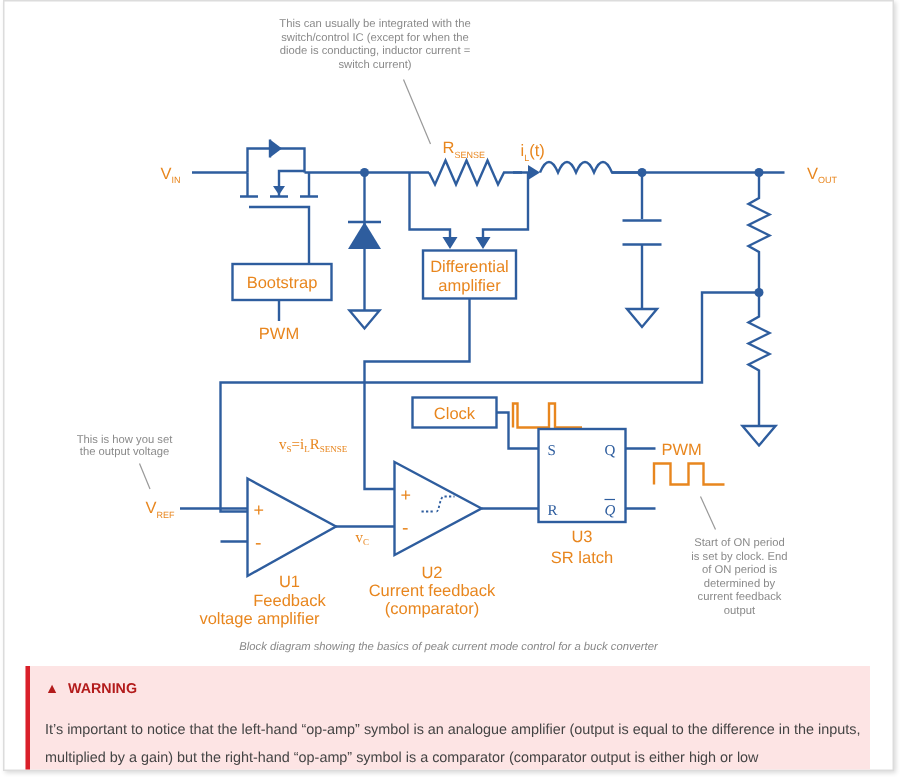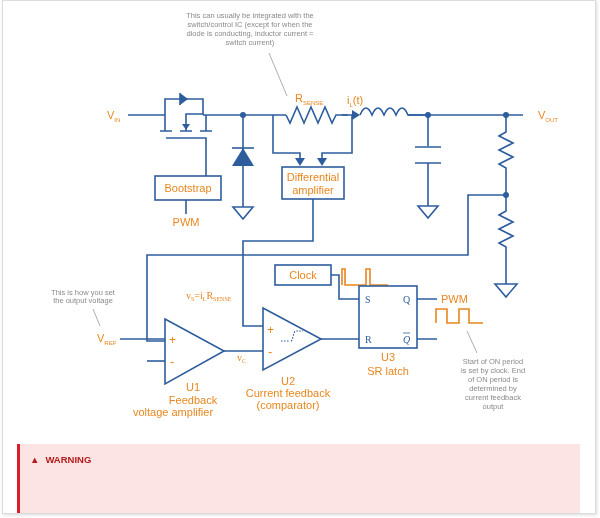--- a/index.html
+++ b/index.html
@@ -148,17 +148,19 @@
   <g>
     <text class="note" x="490" y="363" text-anchor="middle">Start of ON period</text>
     <text class="note" x="490" y="372" text-anchor="middle">is set by clock. End</text>
     <text class="note" x="490" y="381" text-anchor="middle">of ON period is</text>
     <text class="note" x="490" y="390" text-anchor="middle">determined by</text>
     <text class="note" x="490" y="399" text-anchor="middle">current feedback</text>
     <text class="note" x="490" y="408" text-anchor="middle">output</text>
   </g>
 </svg>
 
+<div class="caption">Block diagram showing the basics of peak current mode control for a buck converter</div>
 
 <div class="warn">
   <div class="warn-title"><span class="tri">▲</span><span>WARNING</span></div>
+  <div class="warn-body">It’s important to notice that the left-hand “op-amp” symbol is an analogue amplifier (output is equal to the difference in the inputs, multiplied by a gain) but the right-hand “op-amp” symbol is a comparator (comparator output is either high or low</div>
 </div>
 </div>
 
 </body></html>

